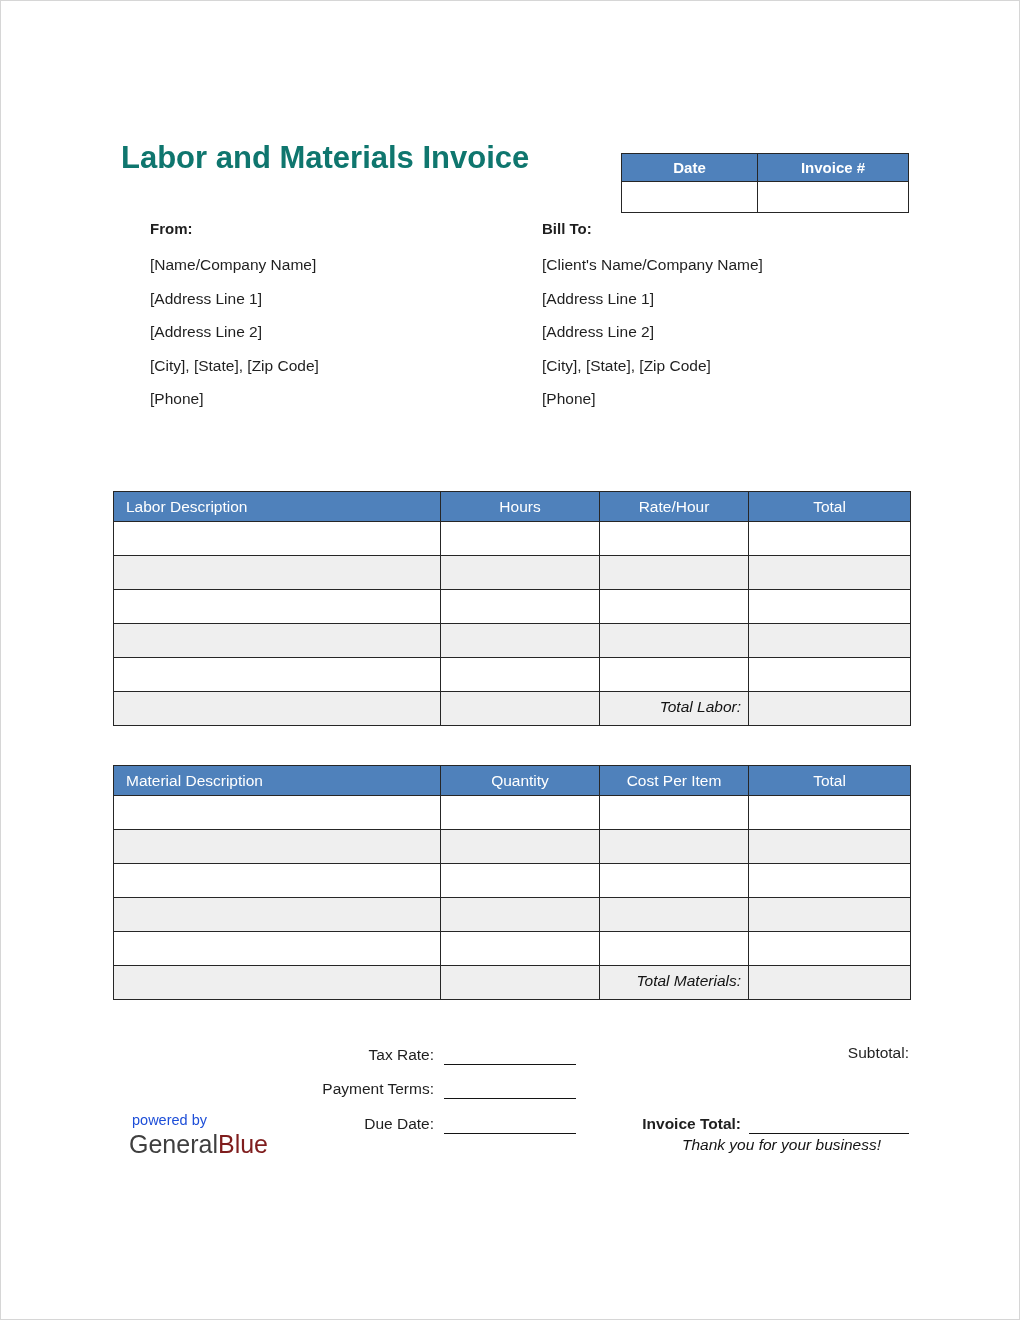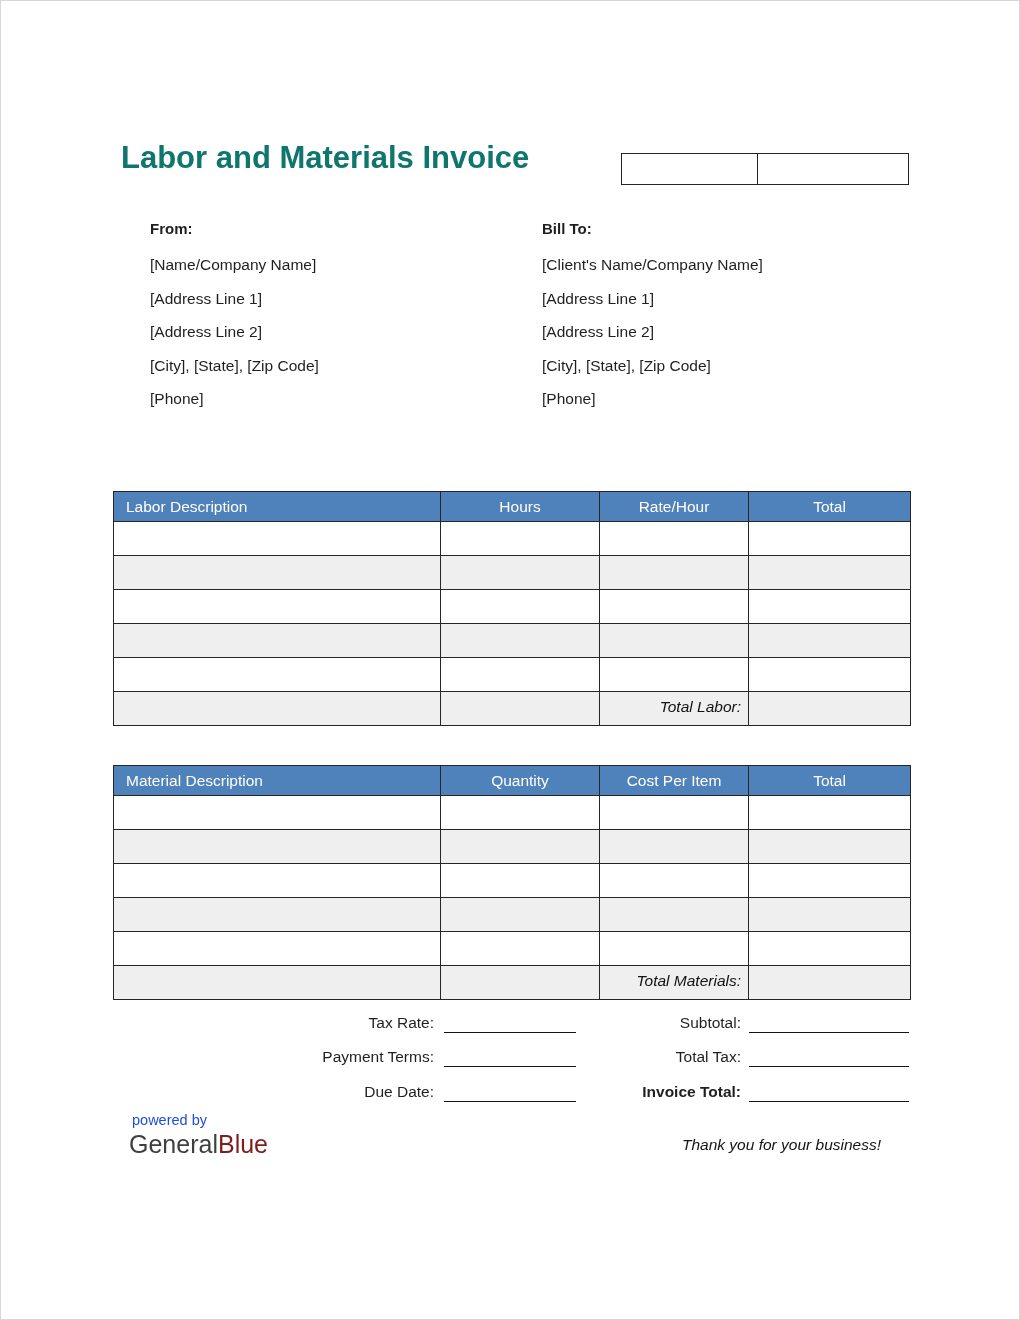--- a/index.html
+++ b/index.html
@@ -53,21 +53,21 @@
   }
   table.grid tr.alt td{background:#efefef;}
   .c-desc{width:327px;} .c-mid1{width:159px;} .c-mid2{width:149px;} .c-tot{width:162px;}
 
   .total-line{
     position:absolute;left:500px;width:240px;text-align:right;
     font-style:italic;font-size:15.5px;color:#141414;
   }
 
   
-  .sum-row{position:absolute;display:flex;align-items:flex-end;height:22px;}
+  .sum-row{position:absolute;display:flex;align-items:flex-end;height:22px;margin-top:32px;}
   .sum-row.left{left:250px;width:325px;}
   .sum-row.right{left:560px;width:348px;}
   .sum-label{flex:0 0 auto;text-align:right;font-size:15.5px;line-height:20px;}
   .sum-row.left .sum-label{width:183px;}
   .sum-row.right .sum-label{width:180px;}
   .sum-label.bold{font-weight:700;}
   .sum-line{
     flex:1 1 auto;height:20px;margin-left:10px;
     border-bottom:1px solid #141414;font-size:15px;
   }
@@ -89,20 +89,24 @@
 <div class="page">
 
   <h1 class="title">Labor and Materials Invoice</h1>
 
   <table class="meta">
     <colgroup>
         <col class="col-date">
         <col class="col-inv">
       </colgroup>
     <tbody>
+        <tr>
+      <th>Date</th>
+      <th>Invoice #</th>
+    </tr>
     <tr>
       <td></td>
       <td></td>
     </tr>
   </tbody>
     </table>
 
   <div class="party" style="left:121px;top:219px;margin-left:28px;">
     <div class="party-label">From:</div>
     <div class="party-line">[Name/Company Name]</div>
@@ -241,26 +245,22 @@
   </div>
   <div class="sum-row left" style="top:1044px;">
     <span class="sum-label">Payment Terms:</span>
     <span class="sum-line"></span>
   </div>
   <div class="sum-row left" style="top:1079px;">
     <span class="sum-label">Due Date:</span>
     <span class="sum-line"></span>
   </div>
 
-  <div class="sum-row right" style="top:1010px;">
+  <div class="sum-row right" style="top:1010px;flex-direction:column;">
     <span class="sum-label">Subtotal:</span>
-    <span class="sum-line"></span>
-  </div>
-  <div class="sum-row right" style="top:1044px;">
-    <span class="sum-label">Total Tax:</span>
     <span class="sum-line"></span>
   </div>
   <div class="sum-row right" style="top:1079px;">
     <span class="sum-label bold">Invoice Total:</span>
     <span class="sum-line"></span>
   </div>
 
   <div class="powered-by">powered by</div>
   <div class="brand">
     <span class="g">General</span><span class="b">Blue</span>

